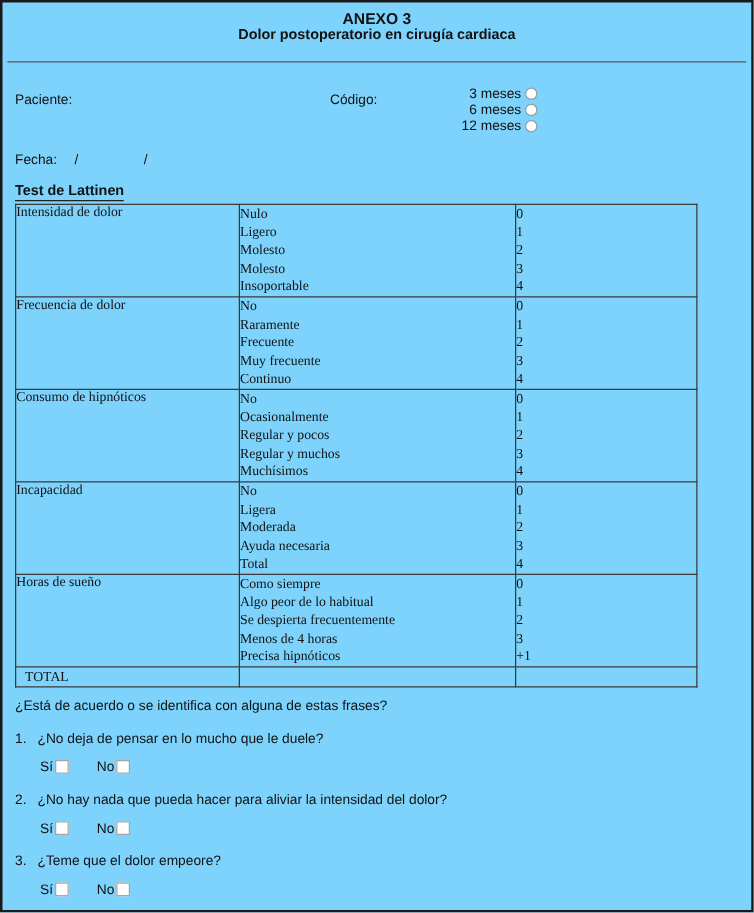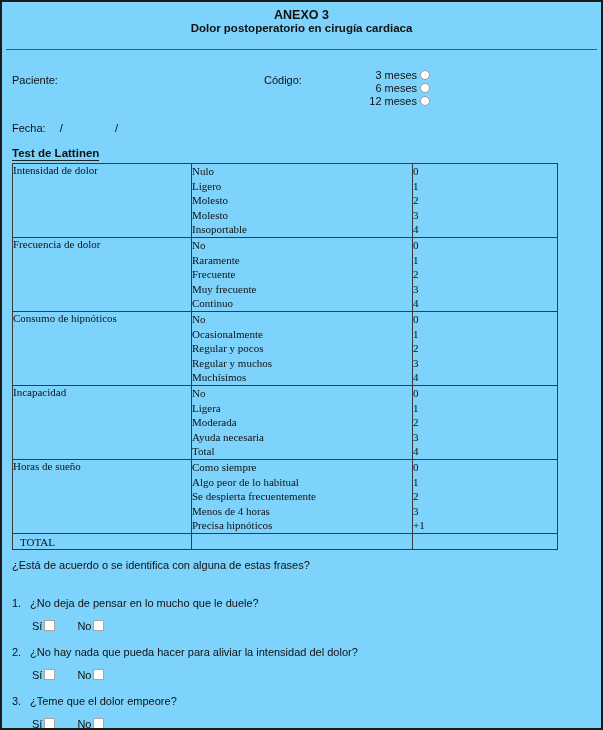--- a/index.html
+++ b/index.html
@@ -35,21 +35,21 @@
   td.cat { width:178px; vertical-align:middle; padding-left:7px; }
   td.opt { width:220px; padding-left:8px; padding-top:2px;margin-left:32px; }
   td.val { width:144px; padding-left:8px; padding-top:2px; }
   .cell-line { line-height:14.55px; }
   tr.data-row { height:74px; }
   tr.total-row { height:16px; }
   tr.total-row td.cat { padding-left:7px; vertical-align:middle; }
 
   .q-intro { top:557px; left:10px; }
   .questions { top:583px; left:10px; width:580px; }
-  .q-block { margin-bottom:14px;margin-top:12px; }
+  .q-block { margin-bottom:14px; }
   .q-line { line-height:13px; }
   .q-num { display:inline-block; width:18px; }
   .yn-row { margin-top:9px; margin-left:20px; height:13px; display:flex; align-items:center; }
   .yn-label { margin-right:2px; }
   .checkbox { width:11px; height:11px; border:1px solid #a6a6a6; background:#fff; box-sizing:border-box; display:inline-block; }
   .yn-gap { width:22px; }
 </style>
 </head>
 <body>
 

